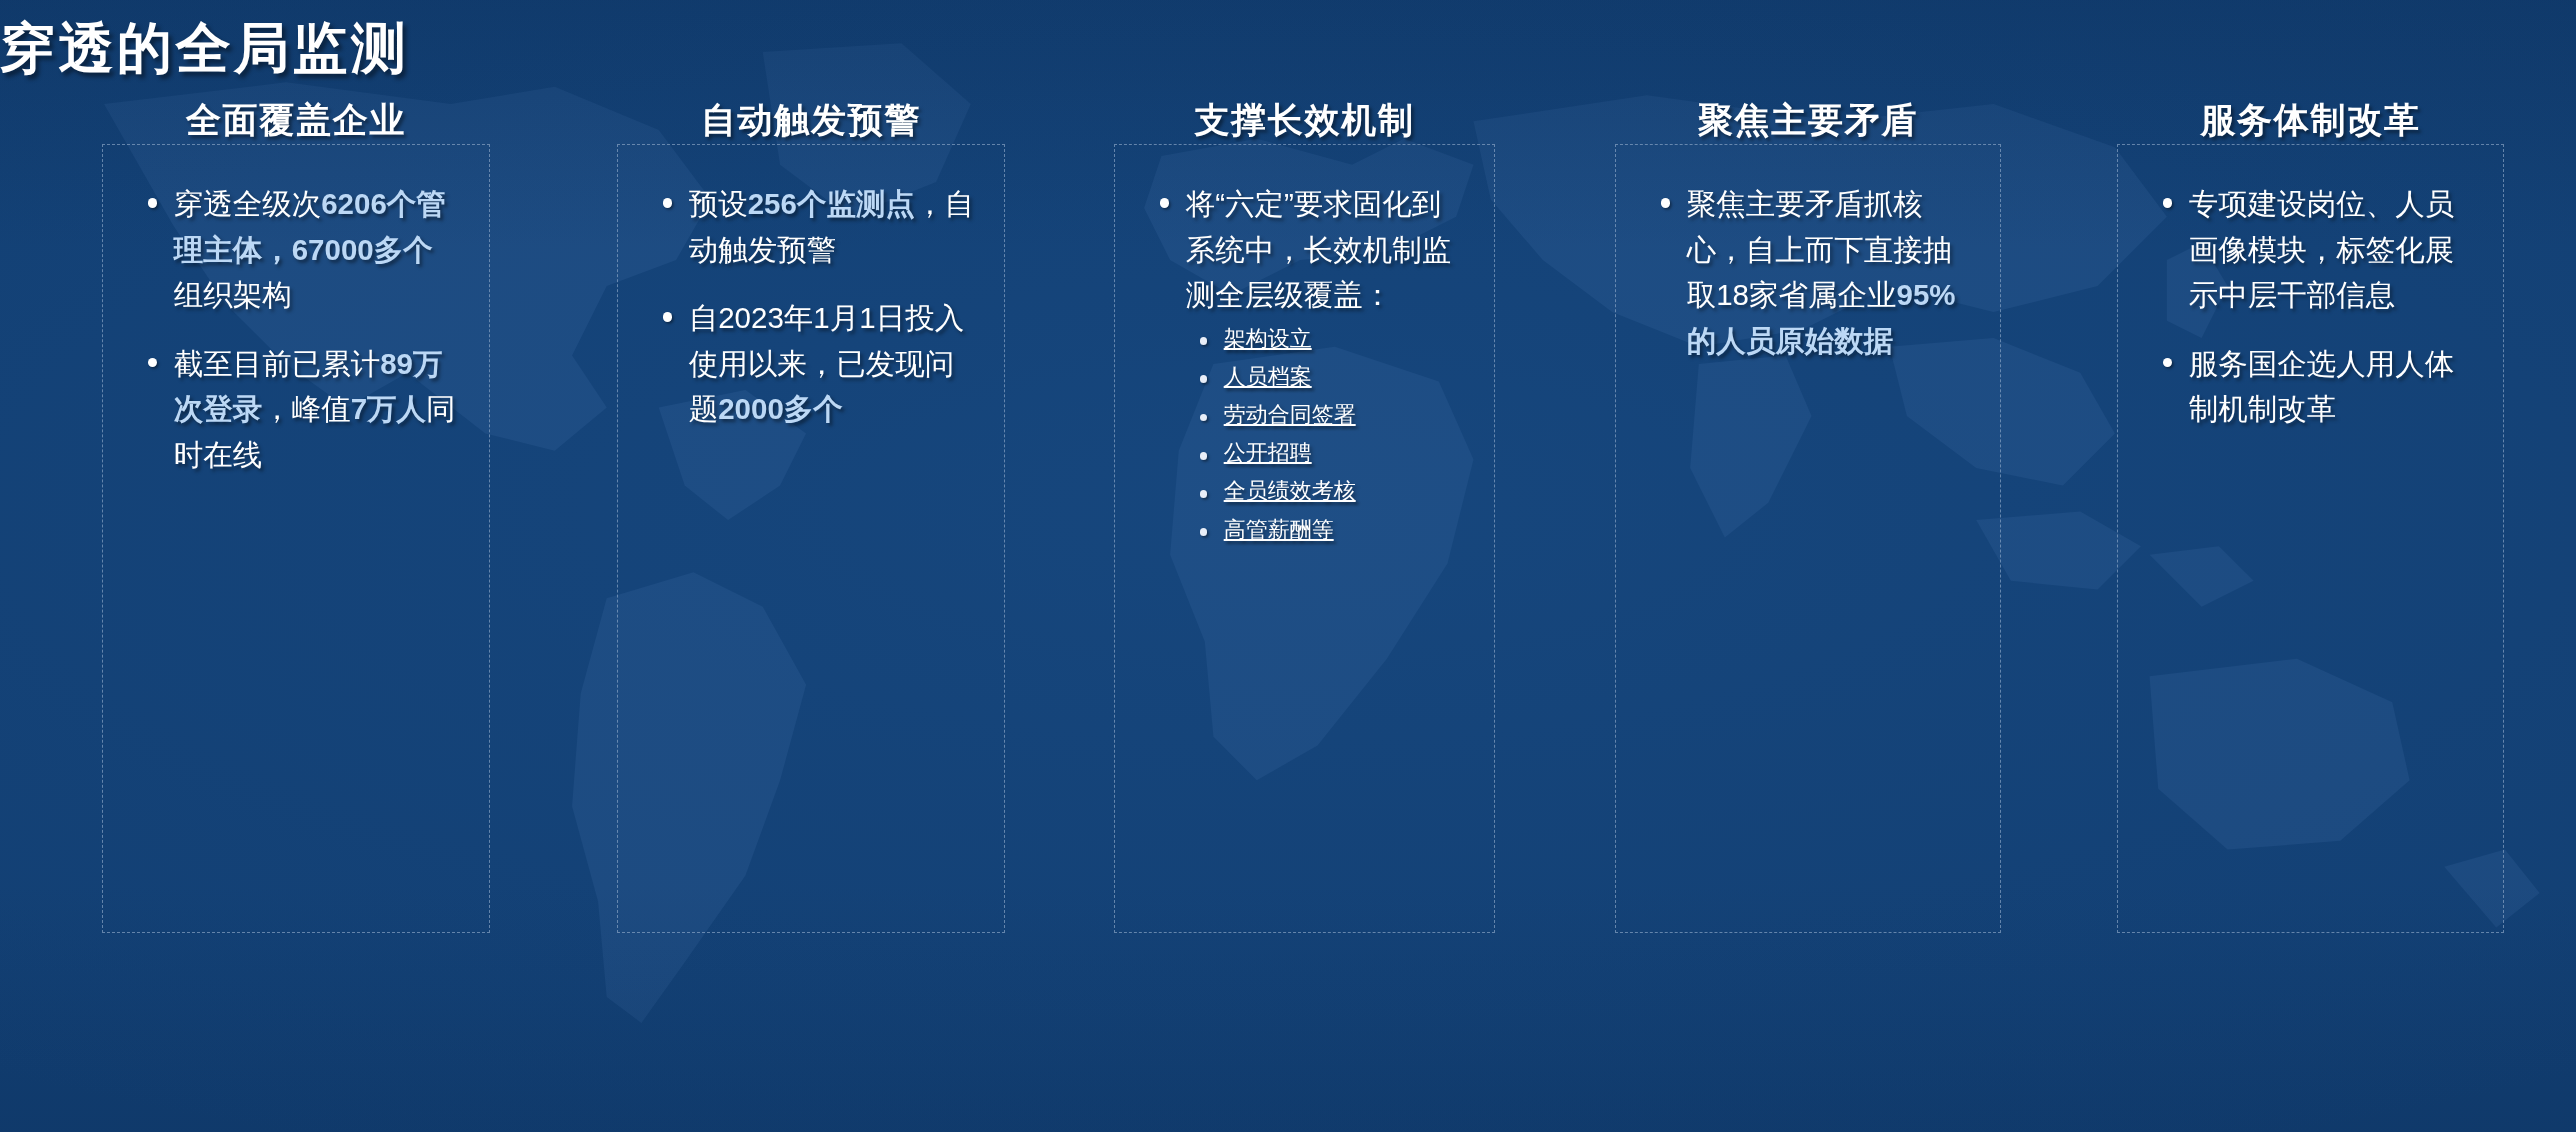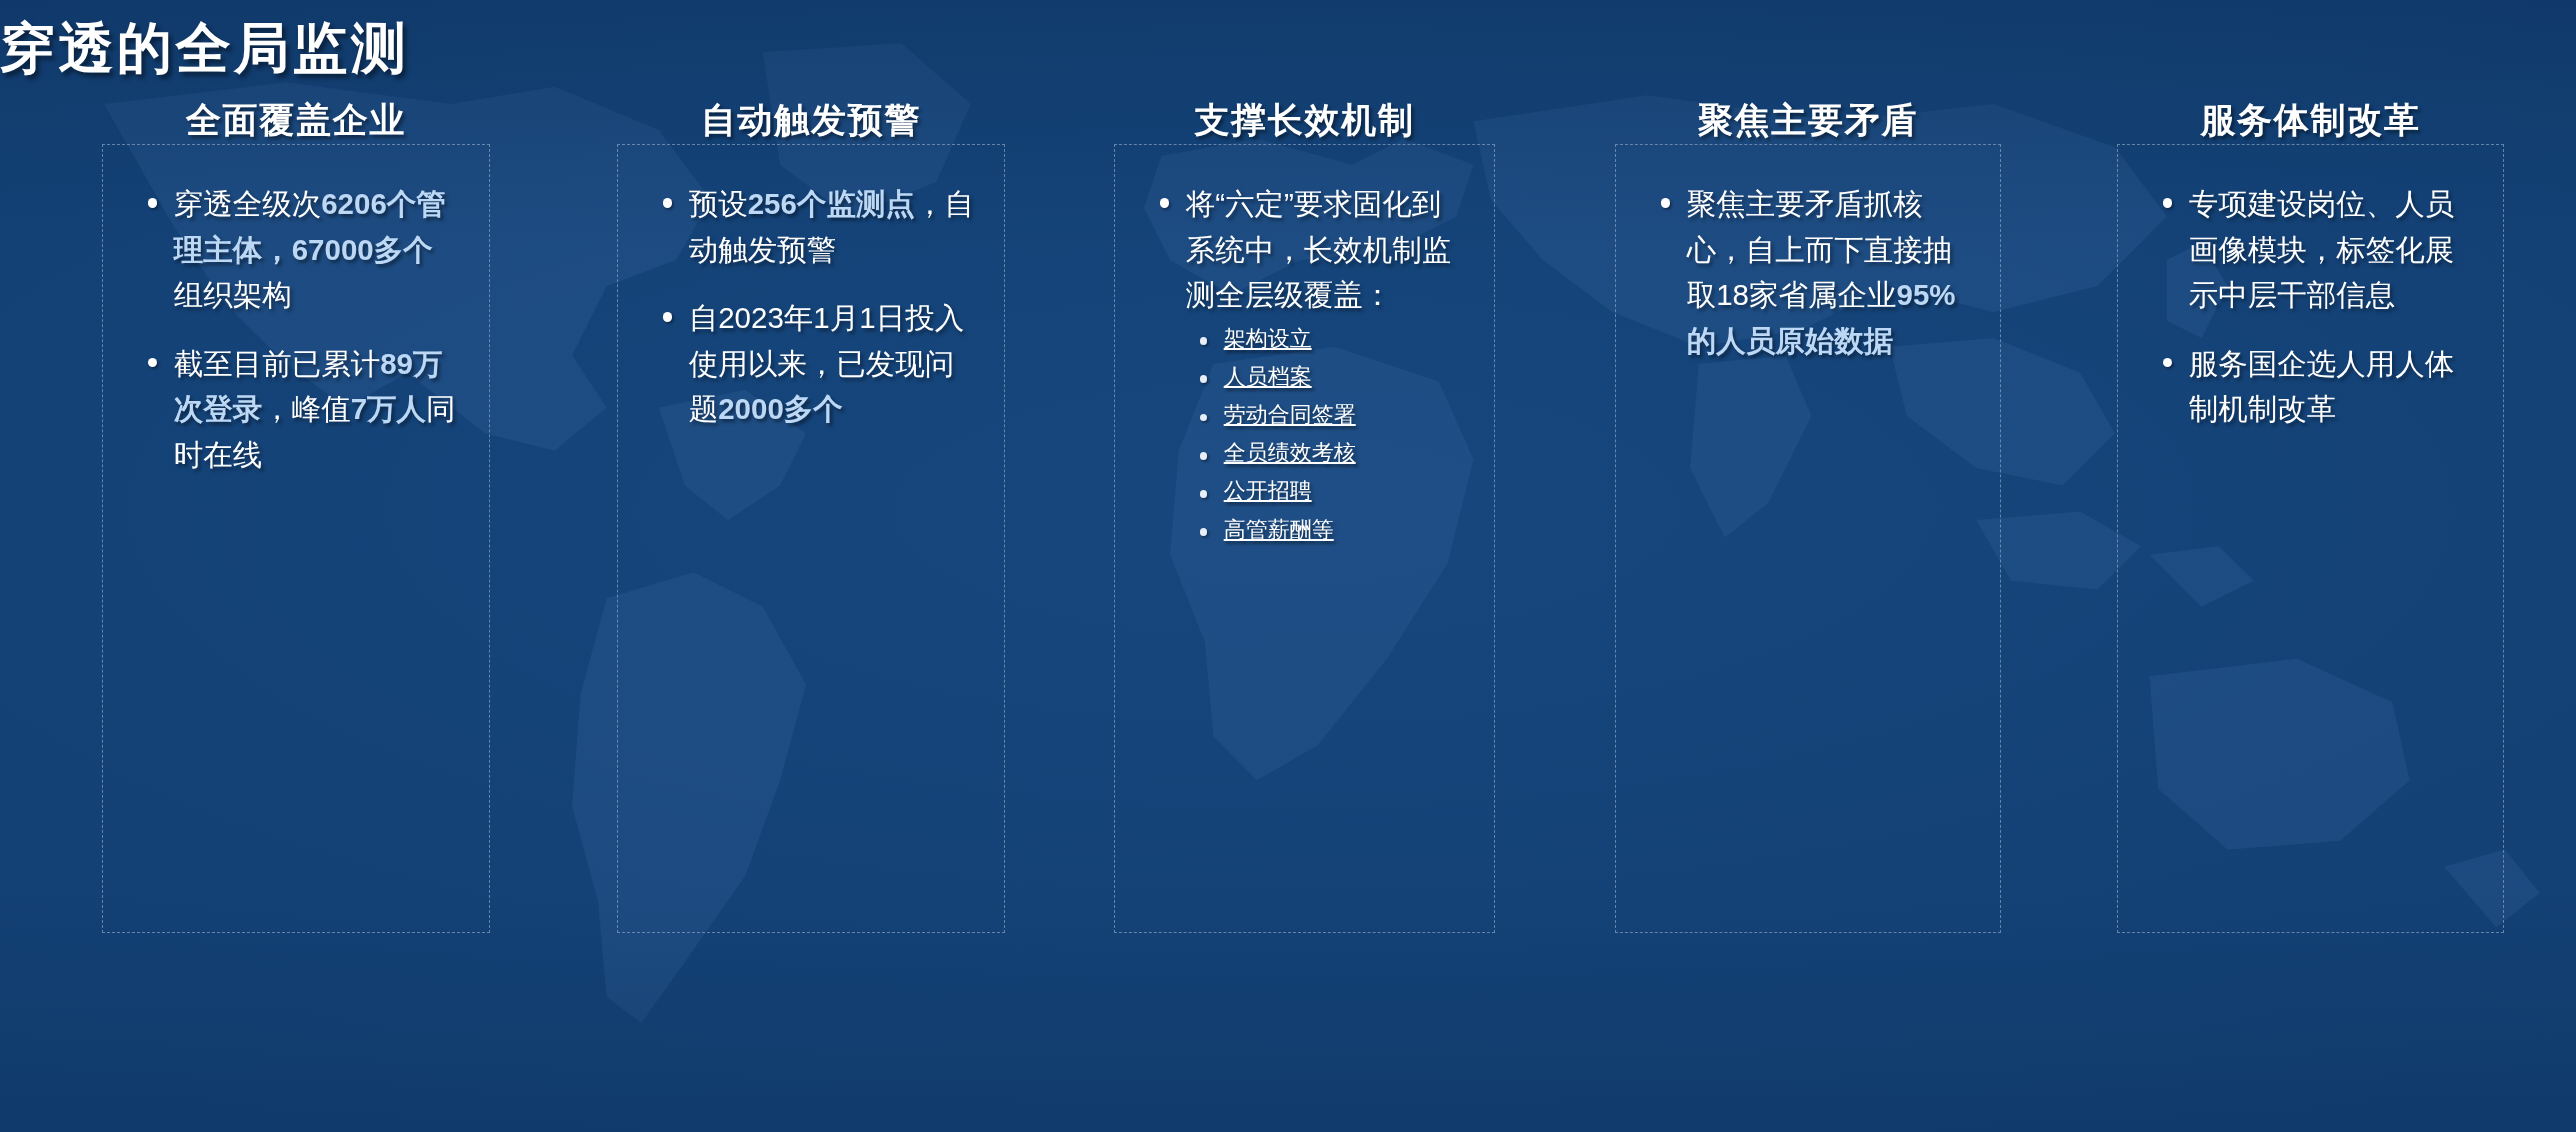--- a/index.html
+++ b/index.html
@@ -149,22 +149,22 @@
         </div>
       </div>
     <div class="col" style="left:1114px;width:381px;">
         <div class="col-head">支撑长效机制</div>
         <div class="dash-box">
           <ul class="bullets">
             <li><span>将“六定”要求固化到系统中，长效机制监测全层级覆盖：</span><ul class="subbullets">
                 <li>架构设立</li>
                 <li>人员档案</li>
                 <li>劳动合同签署</li>
+                <li>公开招聘</li>
                 <li>全员绩效考核</li>
-                <li>公开招聘</li>
                 <li>高管薪酬等</li>
               </ul></li>
           </ul>
         </div>
       </div>
     <div class="col" style="left:1615px;width:386px;">
         <div class="col-head">聚焦主要矛盾</div>
         <div class="dash-box">
           <ul class="bullets">
             <li><span>聚焦主要矛盾抓核心，自上而下直接抽取18家省属企业</span><span class="hl">95%的人员原始数据</span></li>

